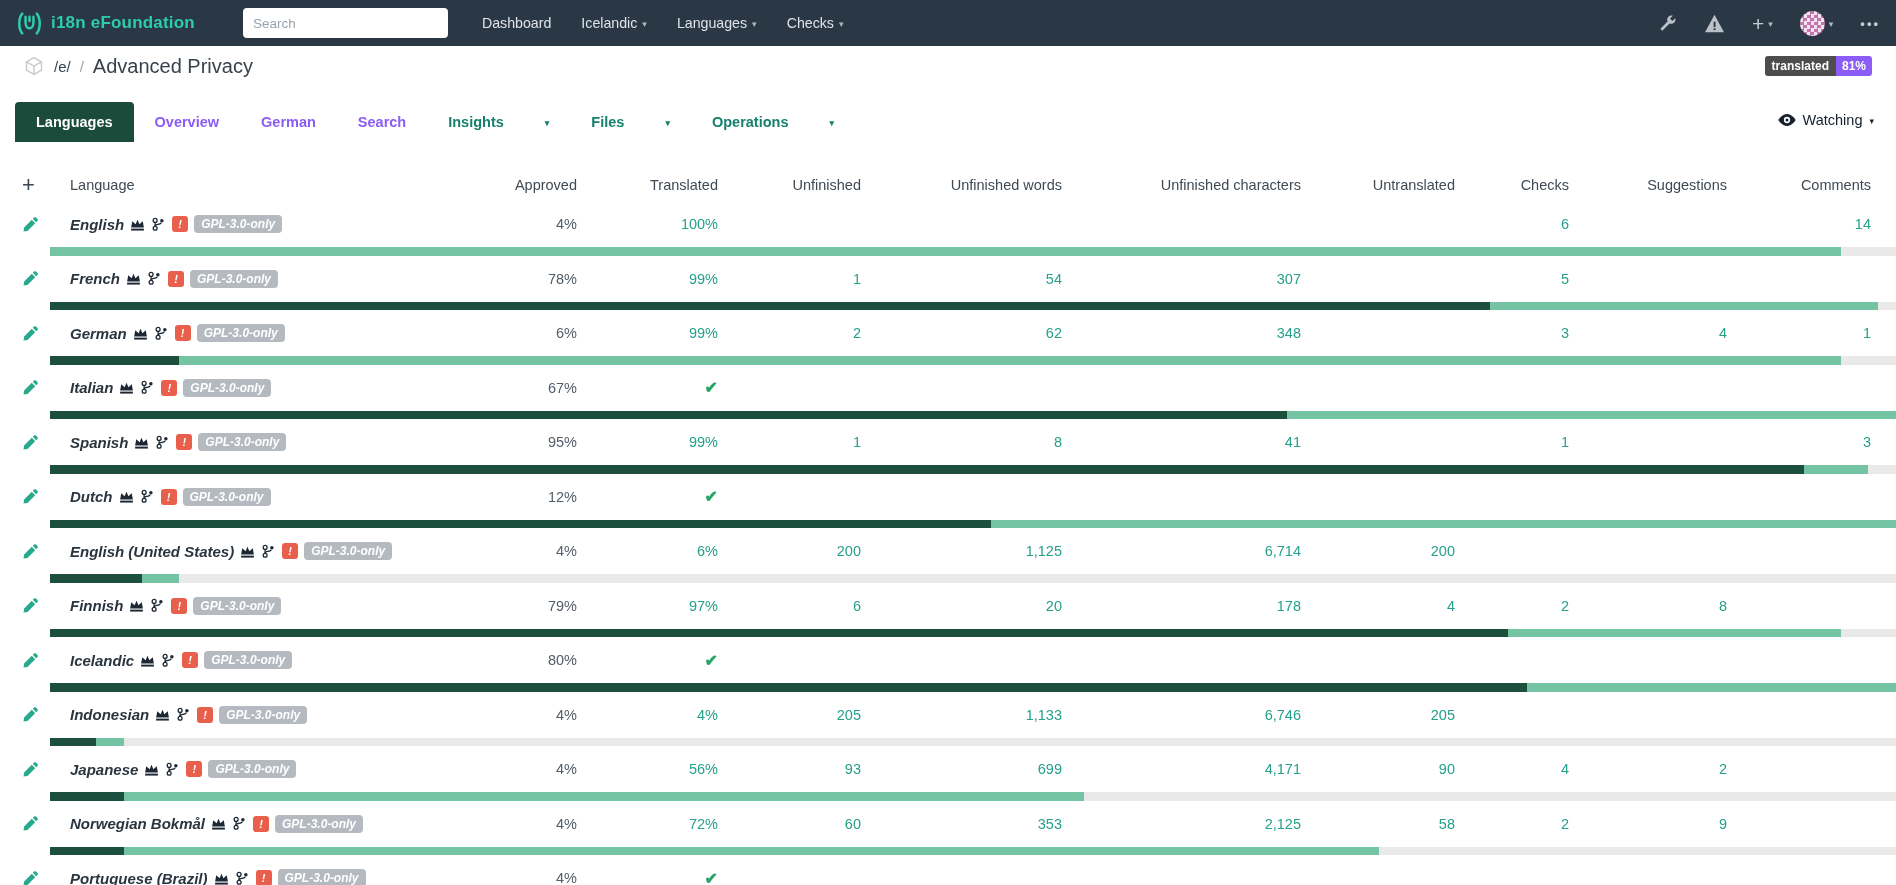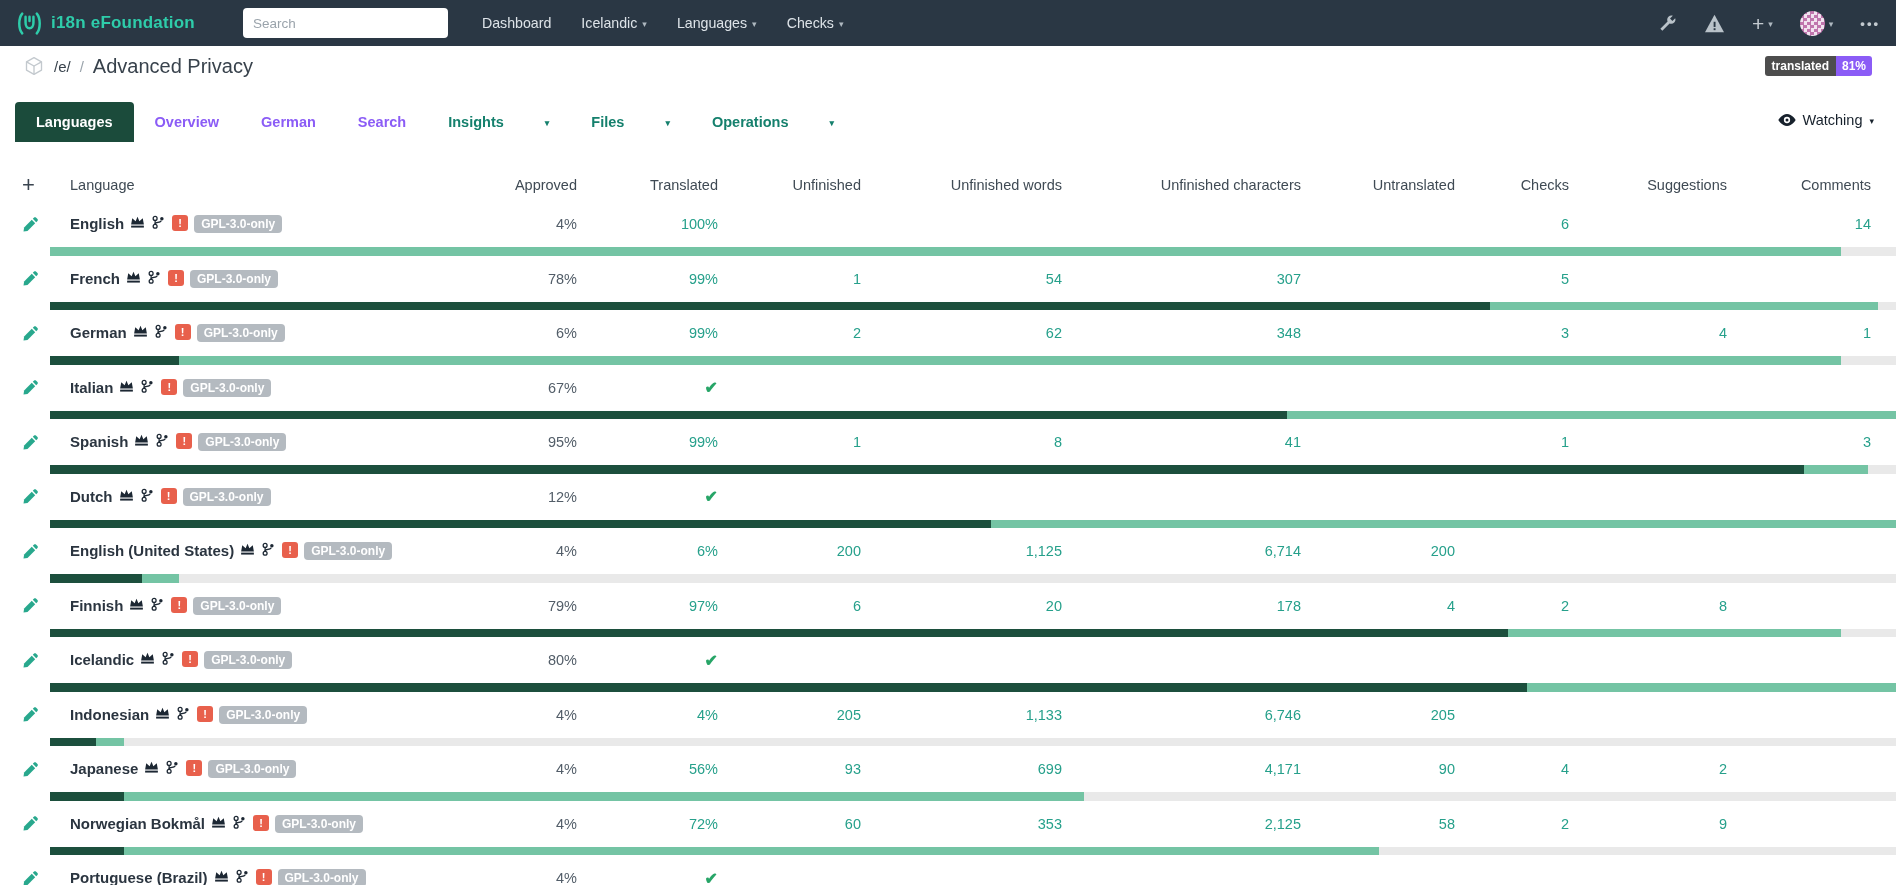--- a/index.html
+++ b/index.html
@@ -50,21 +50,21 @@
     grid-template-columns:50px 355px 152px 141px 143px 201px 239px 154px 114px 158px 144px;
     align-items:center; padding:0 25px 0 20px; }
   .thead { height:35px; }
   .th { font-size:14.5px; color:#3f4a54; text-align:right; cursor:pointer; }
   .th.lang-h { text-align:left; }
   .add-btn { font-size:22px; color:#3a4550; font-weight:400; cursor:pointer; line-height:1; padding-left:2px; }
 
   .lang-row { height:54.5px; padding-top:8px; }
   .row-main { height:28px; }
   .edit-btn { cursor:pointer; display:flex; padding-left:2px; }
-  .lang-cell { display:flex; gap:6px; }
+  .lang-cell { display:flex; align-items:center; gap:6px;font-style:italic; }
   .lang-name { font-size:15px; font-weight:bold; color:#2b3540; text-decoration:none; cursor:pointer; }
   .alert-badge { background:#e8604c; color:#fff; width:16px; height:16px; border-radius:3px;
     font-size:11px; font-weight:bold; display:flex; align-items:center; justify-content:center; cursor:pointer; }
   .license-badge { background:#b4bac0; color:#fff; font-size:12px; font-weight:bold;
     padding:2px 7px; border-radius:4px; cursor:pointer; }
   .num { font-size:14.5px; text-align:right; }
   .num.static { color:#525d68; }
   .num a, .num .lnk { color:#26a08b; text-decoration:none; cursor:pointer; }
   .check-mark { color:#27a567; font-size:16px; font-weight:bold; }
   .row-bar { margin-left:50px; margin-top:9px; height:8.5px; background:#e9e9e9; display:flex; overflow:hidden; }

